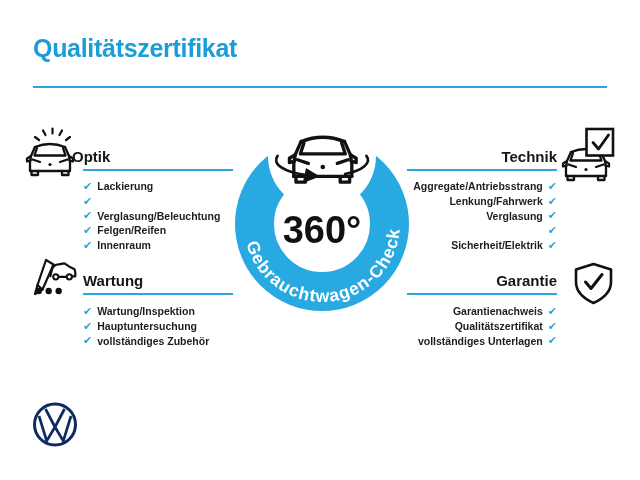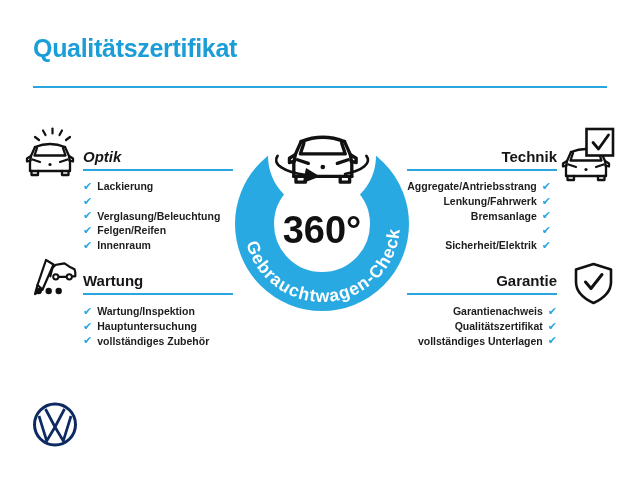--- a/index.html
+++ b/index.html
@@ -119,21 +119,21 @@
     <g transform="translate(55,424.5)" fill="none" stroke="#0e2a63">
       <circle cx="0" cy="0" r="20.5" stroke-width="3"></circle>
       <path d="M -9.5 -15.5 L 0 2.5 L 9.5 -15.5" stroke-width="2.7" stroke-linejoin="miter"></path>
       <path d="M -16 -8.5 L -8.3 16.5 L 0 2.5 L 8.3 16.5 L 16 -8.5" stroke-width="2.7" stroke-linejoin="miter"></path>
     </g>
   </svg>
 
   <div class="title">Qualitätszertifikat</div>
   <div class="title-rule"></div>
 
-  <div class="sec-header" style="left:83px; top:149px;font-style:italic;">Optik</div>
+  <div class="sec-header" style="left:72px; top:149px;">Optik</div>
   <div class="sec-rule" style="left:83px; top:168.5px; width:150px;"></div>
   <div class="items" style="left:83px; top:179px;">
     <div class="item">
         <span class="check">✔</span>
         <span>Lackierung</span>
       </div>
     <div class="item">
         <span class="check">✔</span>
       </div>
     <div class="item">
@@ -145,31 +145,31 @@
         <span>Felgen/Reifen</span>
       </div>
     <div class="item">
         <span class="check">✔</span>
         <span>Innenraum</span>
       </div>
   </div>
 
   <div class="sec-header right" style="right:83px; top:149px;">Technik</div>
   <div class="sec-rule" style="left:407px; top:168.5px; width:150px;"></div>
-  <div class="items right" style="right:89px; top:179px; width:180px;">
+  <div class="items right" style="right:83px; top:179px; width:180px;">
     <div class="item">
         <span>Aggregate/Antriebsstrang</span>
         <span class="check">✔</span>
       </div>
     <div class="item">
         <span>Lenkung/Fahrwerk</span>
         <span class="check">✔</span>
       </div>
     <div class="item">
-        <span>Bremsanlage</span>
+        <span>Verglasung</span>
         <span class="check">✔</span>
       </div>
     <div class="item">
         <span class="check">✔</span>
       </div>
     <div class="item">
         <span>Sicherheit/Elektrik</span>
         <span class="check">✔</span>
       </div>
   </div>

